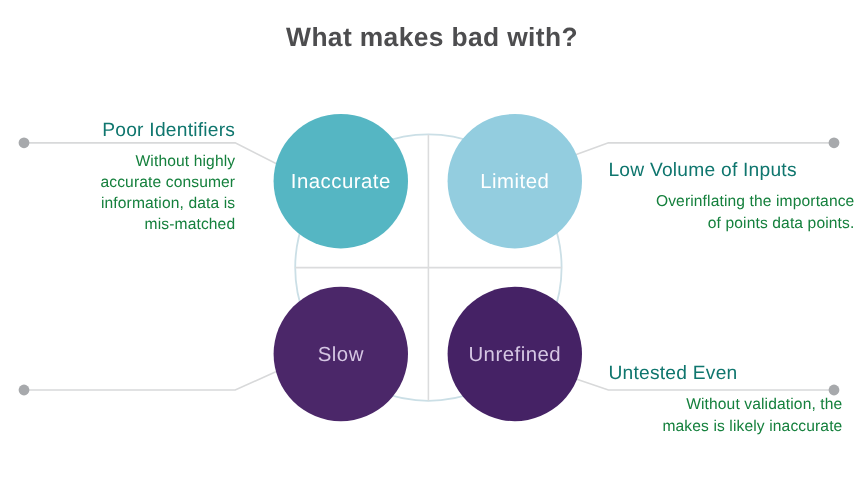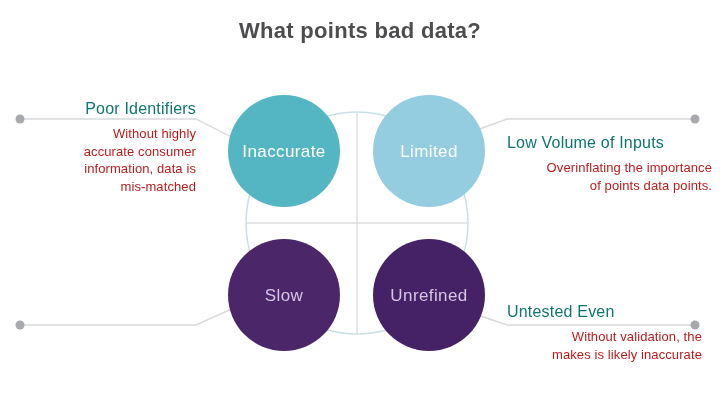--- a/index.html
+++ b/index.html
@@ -22,36 +22,36 @@
     font-family: "Liberation Sans", sans-serif;
     font-size: 17px; letter-spacing: 0.4px;
   }
   .callout { position: absolute; }
   .callout .heading {
     font-size: 16px; color: #0f766e; letter-spacing: 0.2px;
     line-height: 19px;
   }
   .callout .body {
     margin-top: 7px;
-    font-size: 13px; color: #b91c1c; line-height: 17.5px;
+    font-size: 13px; color: #15803d; line-height: 17.5px;
     white-space: pre-line; letter-spacing: 0.1px; text-align: right;
   }
   .callout.align-right { text-align: right; }
   .callout.align-left  { text-align: left; }
   #callout-top-left     { top: 99px;  right: 524px; width: 180px; }
   #callout-top-right    { top: 96px;  left: 507px;  width: 205px; margin-top: 37px; }
   #callout-bottom-left  { top: 302px; right: 524px; width: 190px; }
   #callout-bottom-right { top: 302px; left: 507px;  width: 195px; }
 </style>
 </head>
 <body>
 
 <div class="stage">
 
-  <div class="title">What points bad data?</div>
+  <div class="title">What makes bad with?</div>
 
   <svg class="diagram" width="720" height="418" viewBox="0 0 720 418">
 
     <circle cx="357" cy="223" r="111" fill="none" stroke-width="1.5" stroke="#cbdfe6"></circle>
 
     <line x1="246" y1="223" x2="468" y2="223" stroke-width="1.3" stroke="#dbdcdd"></line>
     <line x1="357" y1="112" x2="357" y2="334" stroke-width="1.3" stroke="#dbdcdd"></line>
 
     <polyline points="20,119 196,119 253,148" fill="none" stroke-width="1.4" stroke="#d8d9da"></polyline>
     <polyline points="695,119 507,119 466,134" fill="none" stroke-width="1.4" stroke="#d8d9da"></polyline>

